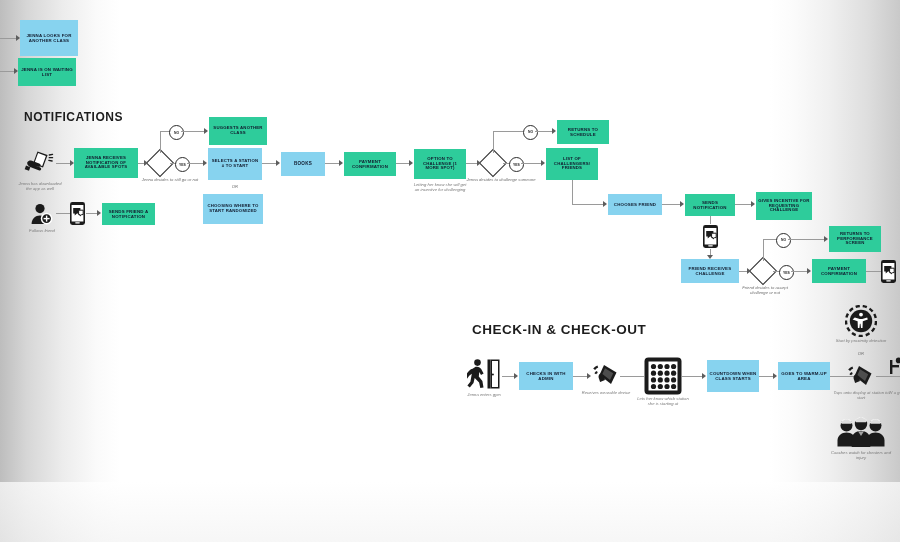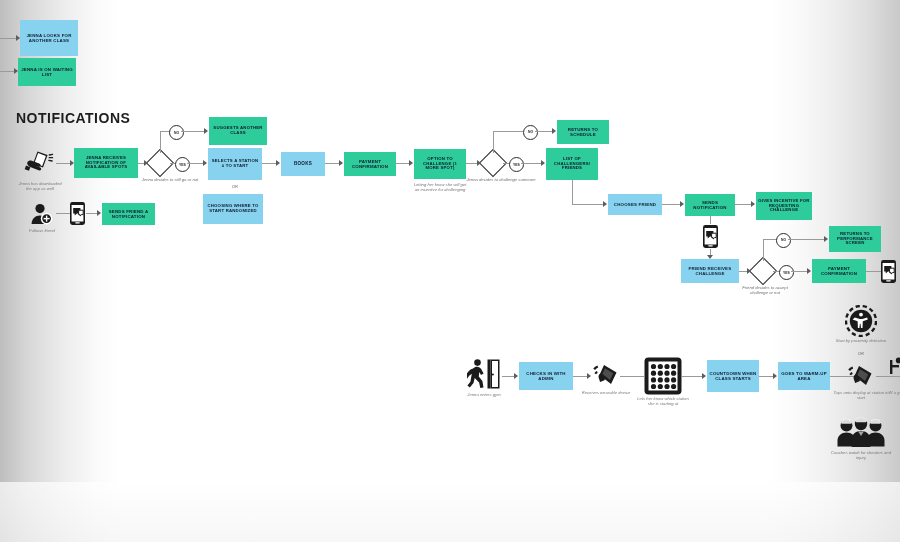--- a/index.html
+++ b/index.html
@@ -57,21 +57,21 @@
   <div class="node blue" style="left:20px;top:20px;width:58px;height:36px;font-size:4.4px;">
     <span>JENNA LOOKS FOR ANOTHER CLASS</span>
   </div>
 
   <div class="ln lnh" style="left:0;top:71px;width:16px;"></div>
   <div class="arr" style="left:14px;top:67.8px;"></div>
   <div class="node green" style="left:18px;top:58px;width:58px;height:28px;font-size:4.4px;">
     <span>JENNA IS ON WAITING LIST</span>
   </div>
 
-  <div class="sect-title" style="left:16px;top:110px;font-size:14px;">NOTIFICATIONS</div>
+  <div class="sect-title" style="left:24px;top:110px;font-size:12px;">NOTIFICATIONS</div>
 
   <svg class="icon" style="left:24px;top:150px;" width="30" height="26" viewBox="0 0 30 26">
     <g fill="#1b1b1b">
       <path d="M13.5 1.4 L23.6 5.0 L19.0 17.6 L8.9 14.0 Z"></path>
       <path d="M14.1 3.1 L21.9 5.9 L18.2 16.0 L10.4 13.2 Z" fill="#fff"></path>
       <path d="M3.2 12.4c1.4-1.9 3.0-2.2 4.6-1.6l7.4 2.7c1.2.45 1.7 1.35 1.35 2.3-.35.95-1.35 1.2-2.45.8l-3.3-1.2 5.0 1.85c1.15.42 1.6 1.3 1.27 2.2-.33.9-1.3 1.2-2.4.8l-6.6-2.4c-1.5-.55-2.6-1.0-3.5-2.0-.85-.95-1.5-2.05-1.35-3.45z"></path>
       <path d="M2.0 15.6 L6.3 17.2 L5.0 20.8 L0.7 19.2 Z"></path>
       <rect x="24.6" y="7.0" width="4.6" height="1.3" rx=".6"></rect>
       <rect x="24.2" y="10.0" width="4.6" height="1.3" rx=".6" transform="rotate(12 26.5 10.6)"></rect>
       <rect x="24.6" y="4.0" width="4.6" height="1.3" rx=".6" transform="rotate(-12 26.9 4.6)"></rect>
@@ -247,20 +247,21 @@
     <path d="M4.2 7.0h7.2v5.6H8.0l-2.3 2.0v-2.0H4.2z" fill="#1b1b1b"></path>
     <path d="M9.6 9.2h4.6v4.4h-1.5l-1.6 1.4v-1.4H9.6z" fill="#fff" stroke="#1b1b1b" stroke-width="1"></path>
     <rect x="6.2" y="21.3" width="4.6" height="1.1" rx=".55" fill="#fff"></rect>
   </svg>
   <div class="ln lnh" style="left:86px;top:213px;width:13px;"></div>
   <div class="arr" style="left:97px;top:209.8px;"></div>
   <div class="node green" style="left:102px;top:203px;width:53px;height:22px;font-size:4.4px;">
     <span>SENDS FRIEND A NOTIFICATION</span>
   </div>
 
+  <div class="sect-title" style="left:472px;top:322px;font-size:13.5px;">CHECK-IN &amp; CHECK-OUT</div>
 
   <svg class="icon" style="left:467px;top:358px;" width="33" height="32" viewBox="0 0 33 32">
     <g fill="#1b1b1b">
       <circle cx="10.5" cy="4.6" r="3.3"></circle>
       <path d="M8.6 8.8c2.6-.6 4.6.4 5.6 2.3l2.4 4.4-2.6 1.5-1.7-3-.5 4.6 3.6 4.4 1.1 6.6-3.2.5-1.2-5.6-4.4-4.4-1.2 5.0-3.7 4.3-2.4-2.0 3.0-3.6 1.4-8.0-2.6 1.9-2.2 3.0-2.4-1.7 2.6-3.9c1.3-1.9 3.0-3.8 5.4-4.3z"></path>
       <rect x="20.5" y="1.5" width="3.0" height="29"></rect>
       <rect x="23.5" y="1.5" width="9.0" height="29"></rect>
       <rect x="25.0" y="3.0" width="6.0" height="26" fill="#fff"></rect>
       <circle cx="25.9" cy="16.5" r="1.0"></circle>
     </g>

